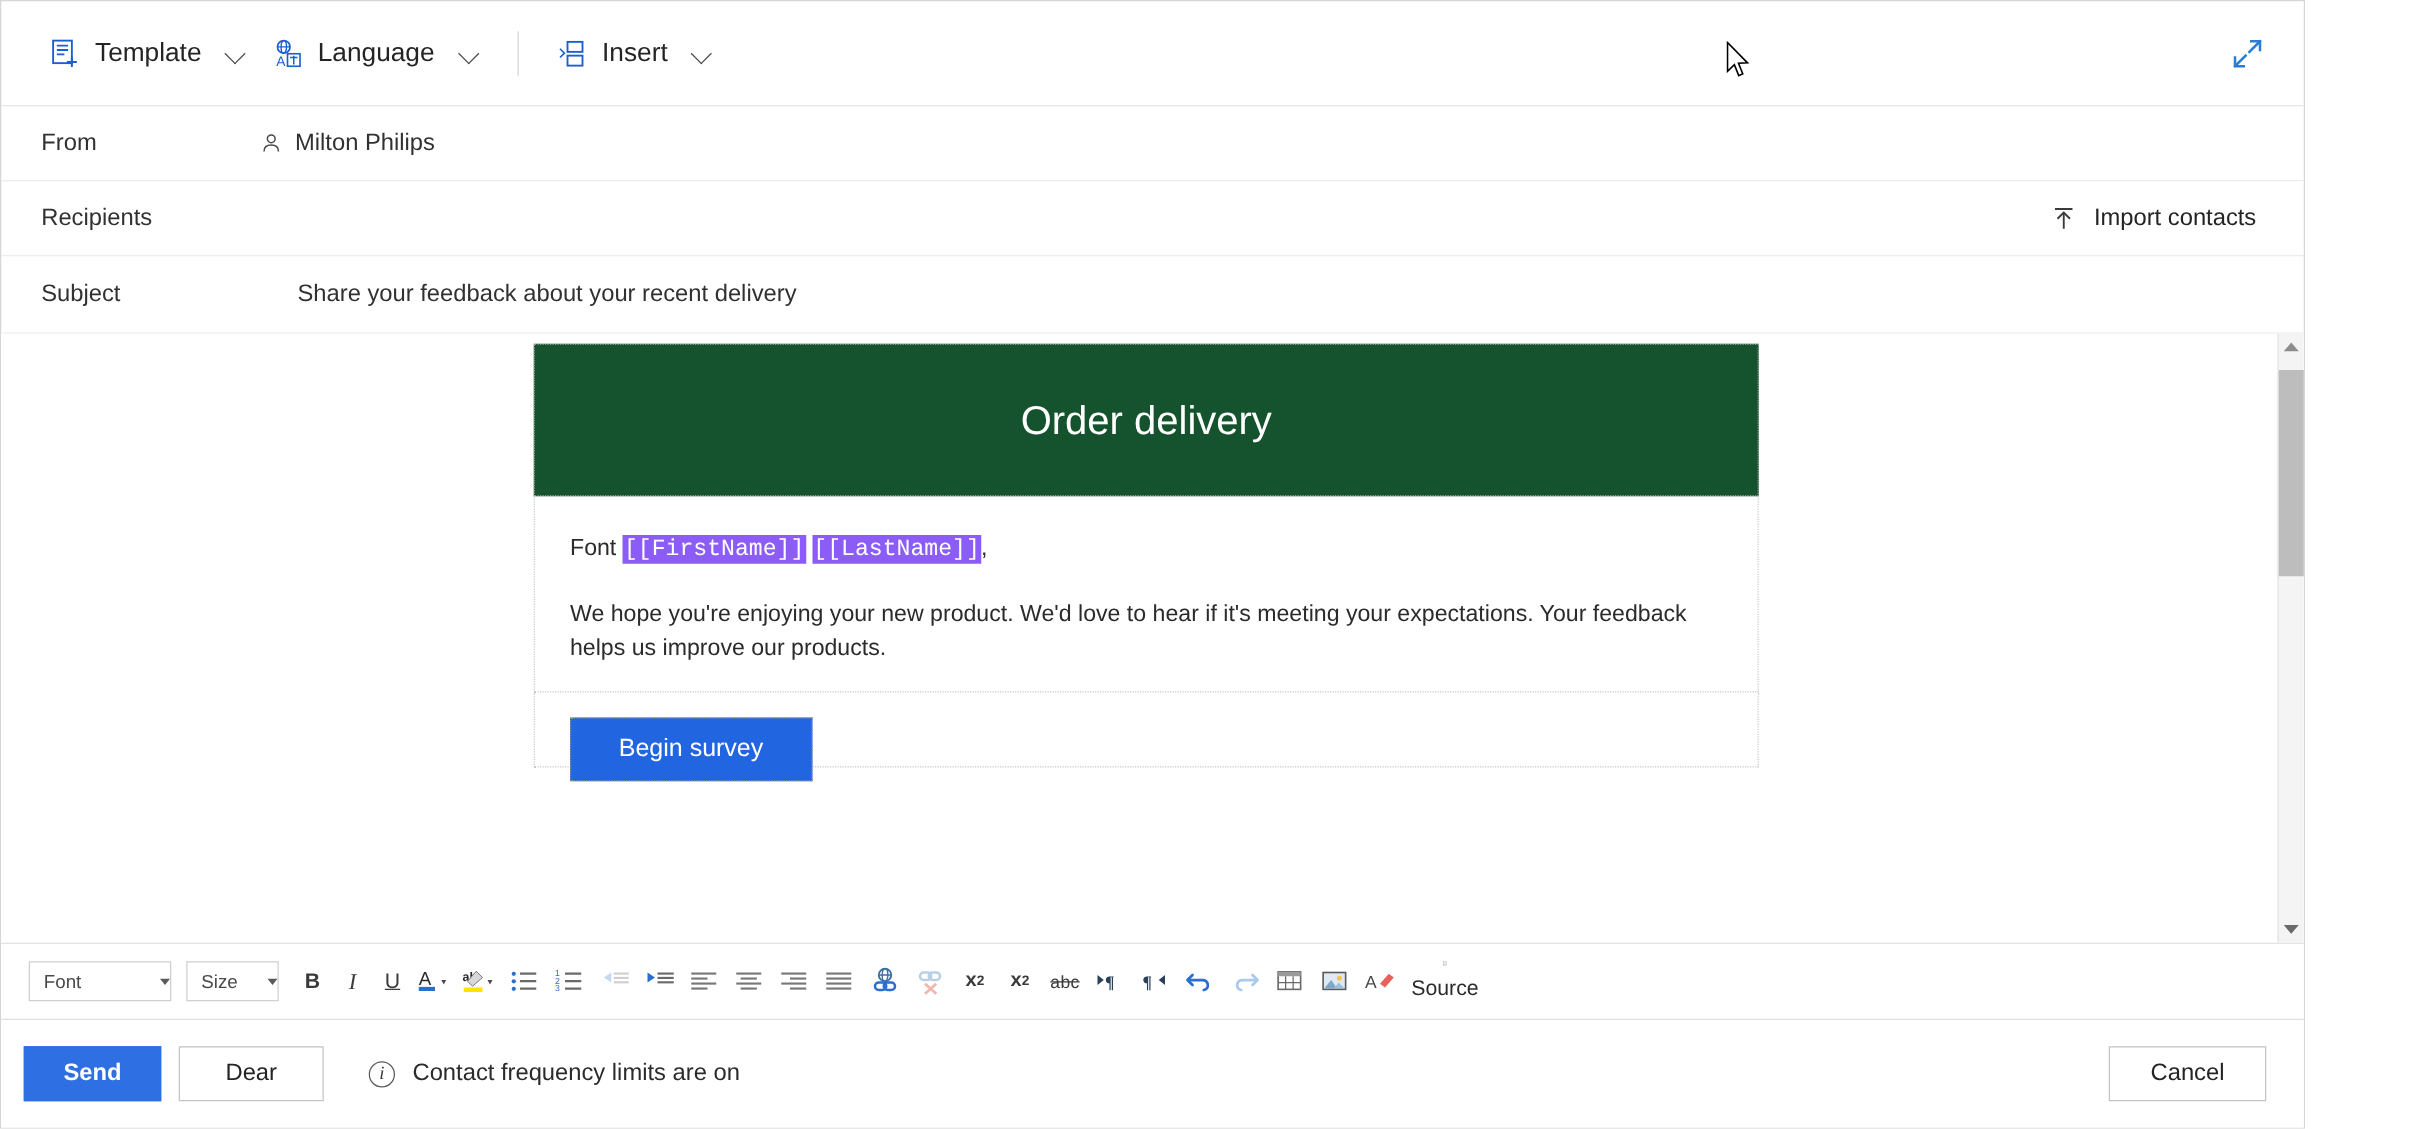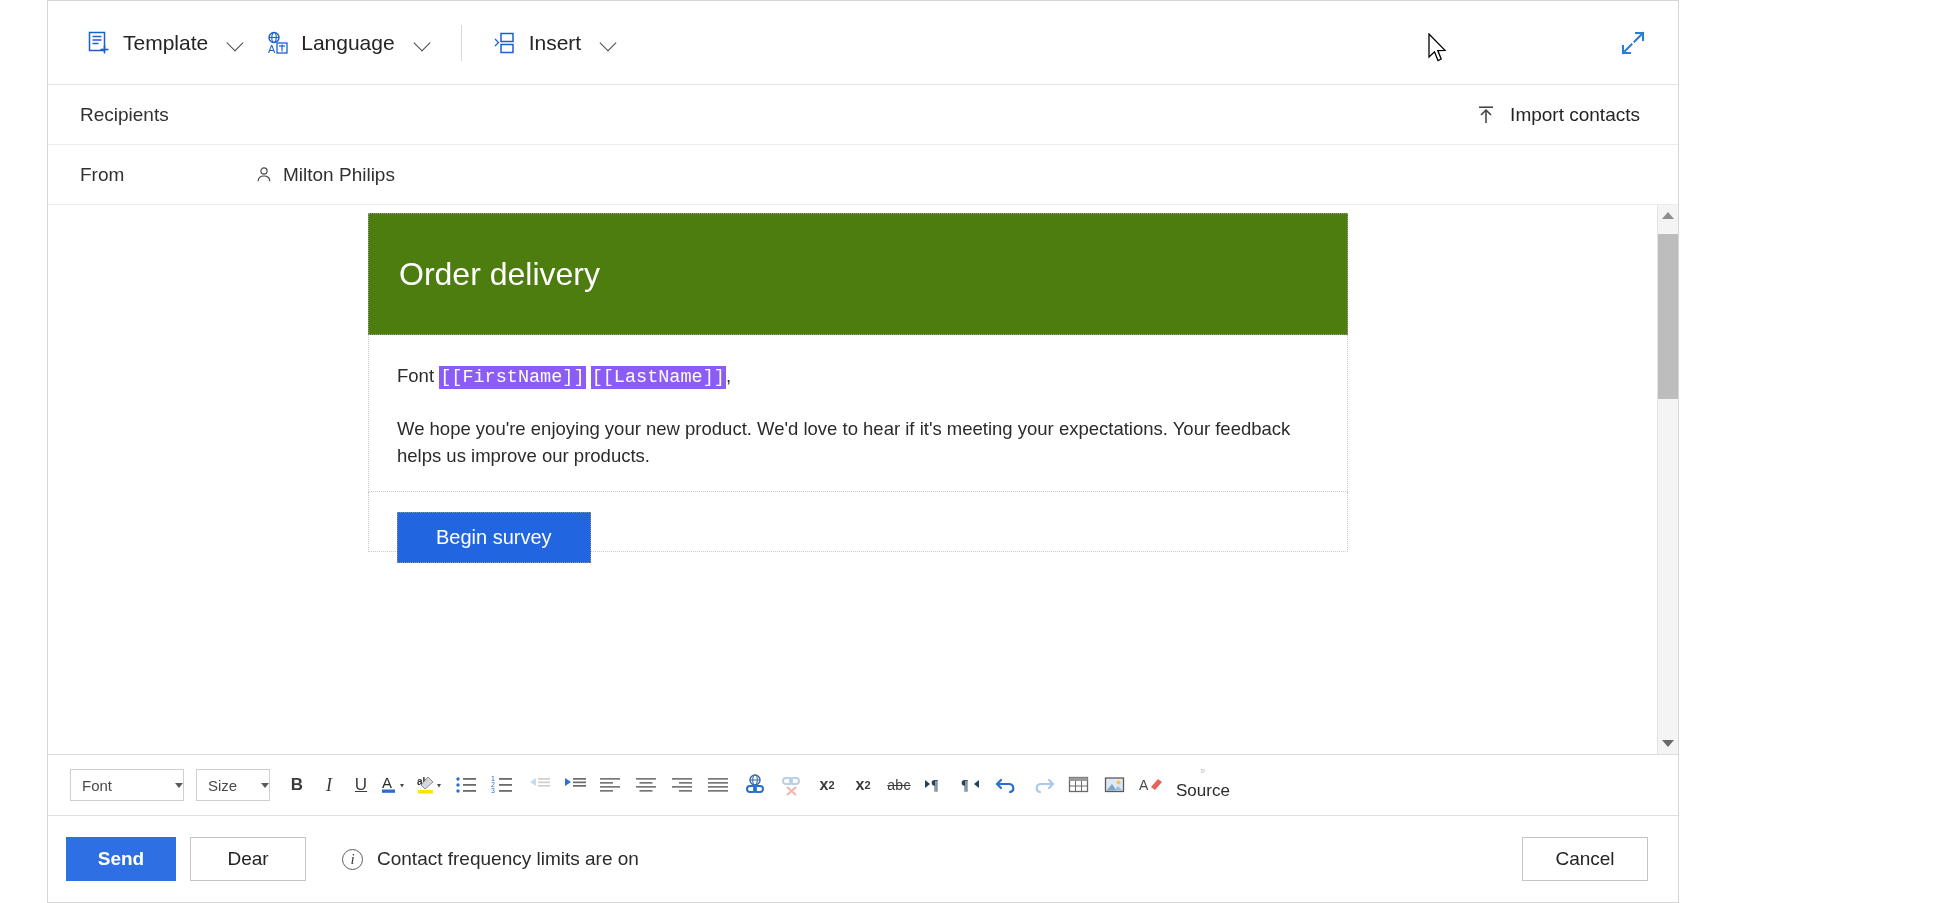--- a/index.html
+++ b/index.html
@@ -5,24 +5,24 @@
   * { box-sizing: border-box; }
   html, body {
     margin: 0; padding: 0;
     width: 1944px; height: 903px;
     background: #ffffff;
     font-family: "Liberation Sans", sans-serif;
     overflow: hidden;
   }
   .app {
     position: relative;
-    width: 1632px; height: 903px;
+    width: 1844px; height: 903px;
     background: #ffffff;
     border: 1px solid #d6d6d6;
-    display: flex; flex-direction: column; margin-left: 47px;
+    display: flex; flex-direction: column;
   }
 
   
   .cmdbar {
     height: 84px; flex: 0 0 84px;
     border-bottom: 1px solid #e6e6e6;
     display: flex; align-items: center;
     padding: 0 28px;
     position: relative;
   }
@@ -97,25 +97,26 @@
     overflow: hidden;
     display: flex;
     justify-content: center;
   }
   .mail-wrap {
     width: 980px;
     margin-left: -10px;
     padding-top: 8px;
   }
   .mail-banner {
-    background: #4d7c0f;
+    background: #14532d;
     border: 1px dotted #9a9a9a;
     height: 122px;
     display: flex; align-items: center;
     padding: 0 30px;
+    justify-content: center;
   }
   .mail-banner h1 {
     margin: 0;
     color: #ffffff;
     font-size: 32px;
     font-weight: 400;
   }
   .mail-body {
     border: 1px dotted #c9c9c9;
     border-top: none;
@@ -328,47 +329,51 @@
       <span>
         <svg class="icon-svg" width="26" height="26" viewBox="0 0 26 26">
           <path d="M23 3 L14.5 11.5 M23 3 L23 10 M23 3 L16 3" fill="none" stroke="#2b7cd3" stroke-width="2" stroke-linecap="square"></path>
           <path d="M3 23 L11.5 14.5 M3 23 L3 16 M3 23 L10 23" fill="none" stroke="#2b7cd3" stroke-width="2" stroke-linecap="square"></path>
         </svg>
       </span>
     </div>
   </div>
 
   <div class="field-row">
+    <div class="field-label">From</div>
+    <div class="field-value">
+      <span>
+        <svg class="icon-svg" width="18" height="18" viewBox="0 0 18 18">
+          <circle cx="9" cy="5" r="3.1" fill="none" stroke="#4a4a4a" stroke-width="1.2"></circle>
+          <path d="M3.2 15.2 C3.2 11.5 6 10 9 10 C12 10 14.8 11.5 14.8 15.2" fill="none" stroke="#4a4a4a" stroke-width="1.2"></path>
+        </svg>
+      </span>
+      <span>Milton Philips</span>
+    </div>
+  </div>
+
+  <div class="field-row">
     <div class="field-label">Recipients</div>
     <div class="field-value"></div>
     <div class="import-contacts">
       <span>
         <svg class="icon-svg" width="22" height="22" viewBox="0 0 22 22">
           <line x1="4" y1="3.2" x2="18" y2="3.2" stroke="#3b3b3b" stroke-width="1.5"></line>
           <line x1="11" y1="6" x2="11" y2="19" stroke="#3b3b3b" stroke-width="1.5"></line>
           <path d="M6 11 L11 6 L16 11" fill="none" stroke="#3b3b3b" stroke-width="1.5"></path>
         </svg>
       </span>
       <span>Import contacts</span>
     </div>
   </div>
 
-  <div class="field-row">
-    <div class="field-label">From</div>
-    <div class="field-value">
-      <span>
-        <svg class="icon-svg" width="18" height="18" viewBox="0 0 18 18">
-          <circle cx="9" cy="5" r="3.1" fill="none" stroke="#4a4a4a" stroke-width="1.2"></circle>
-          <path d="M3.2 15.2 C3.2 11.5 6 10 9 10 C12 10 14.8 11.5 14.8 15.2" fill="none" stroke="#4a4a4a" stroke-width="1.2"></path>
-        </svg>
-      </span>
-      <span>Milton Philips</span>
-    </div>
-  </div>
-
+  <div class="field-row subject-row">
+    <div class="field-label">Subject</div>
+    <div class="field-value">Share your feedback about your recent delivery</div>
+  </div>
 
   <div class="canvas">
     <div class="mail-wrap">
 
       <div class="mail-banner">
         <h1>Order delivery</h1>
       </div>
 
       <div class="mail-body">
         <p><span>Font </span><span class="token">[[FirstName]]</span> <span class="token">[[LastName]]</span><span>,</span></p>

